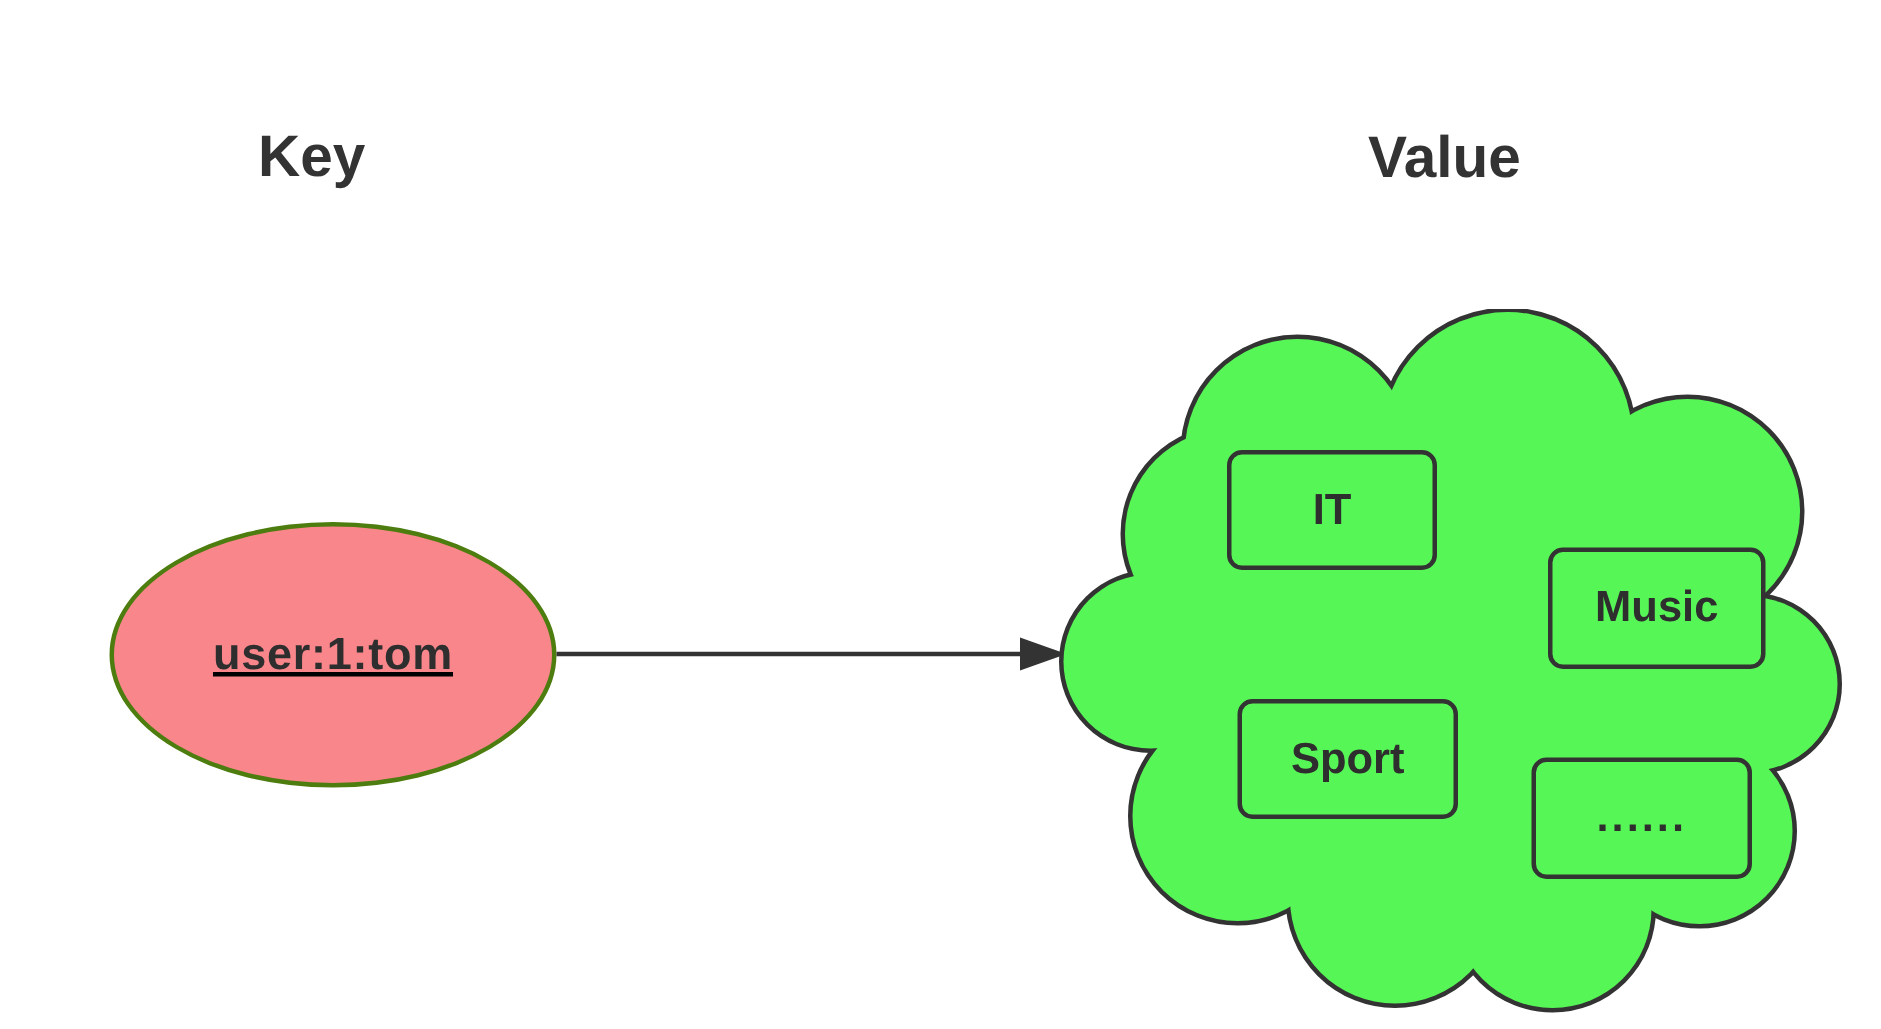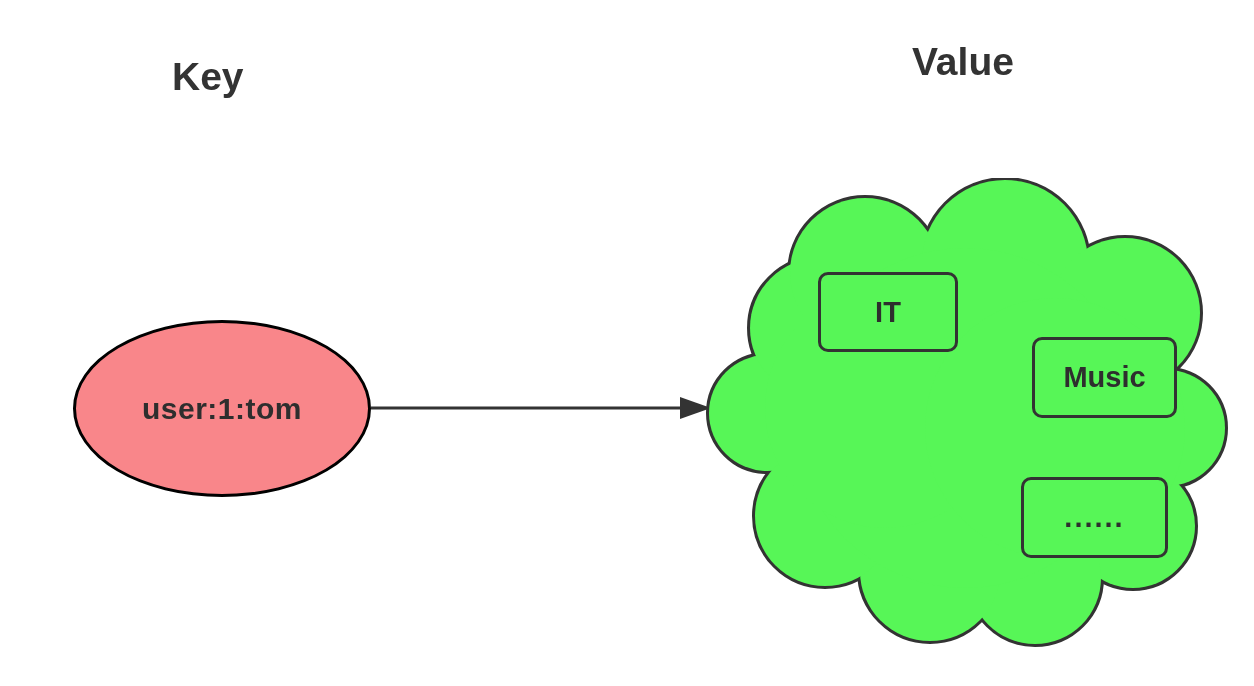--- a/index.html
+++ b/index.html
@@ -3,41 +3,41 @@
 <meta charset="utf-8">
 <style>
   * { margin: 0; padding: 0; box-sizing: border-box; }
   html, body { width: 1254px; height: 686px; }
   body {
     background: #ffffff;
     font-family: "Liberation Sans", "DejaVu Sans", sans-serif;
     position: relative;
     overflow: hidden;
   }
-  .canvas { position: absolute; inset: 0; }
+  .canvas { position: absolute; inset: 0; margin-top: 28px; }
 
   .heading {
     position: absolute;
     font-weight: bold;
     font-size: 39px;
     color: #333333;
     line-height: 1.1;
     white-space: nowrap;
   }
   .heading.key   { left: 172px; top: 56px; }
-  .heading.value { left: 912px; top: 41px; }
+  .heading.value { left: 912px; top: 57px; }
 
   .key-ellipse {
     position: absolute;
     left: 73px; top: 320px;
     width: 298px; height: 177px;
     background: #f9868a;
-    border: 3px solid #000000;
+    border: 3px solid #4d7c0f;
     border-radius: 50%;
-    display: flex; align-items: center; justify-content: center;
+    display: flex; align-items: center; justify-content: center; text-decoration: underline;
   }
   .key-ellipse span {
     font-weight: bold;
     font-size: 30px;
     color: #2e2e2e;
     letter-spacing: 0.5px;
   }
 
   .arrow-svg {
     position: absolute;
@@ -113,16 +113,17 @@
       <circle cx="260" cy="240" r="170"></circle>
       <circle cx="180" cy="230" r="120"></circle>
       <circle cx="350" cy="250" r="130"></circle>
     </g>
   </svg>
 
   <div class="vbox music">Music</div>
 
   <div class="vbox it">IT</div>
 
+  <div class="vbox sport">Sport</div>
 
   <div class="vbox dots">......</div>
 
 </div>
 
 </body></html>

